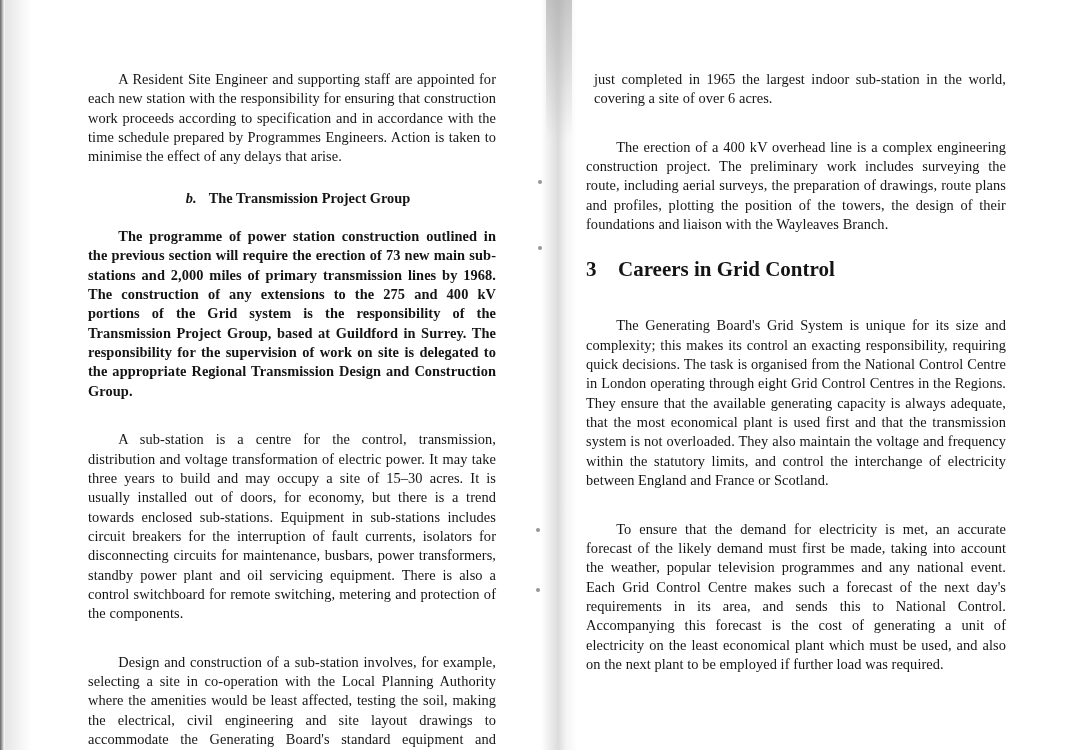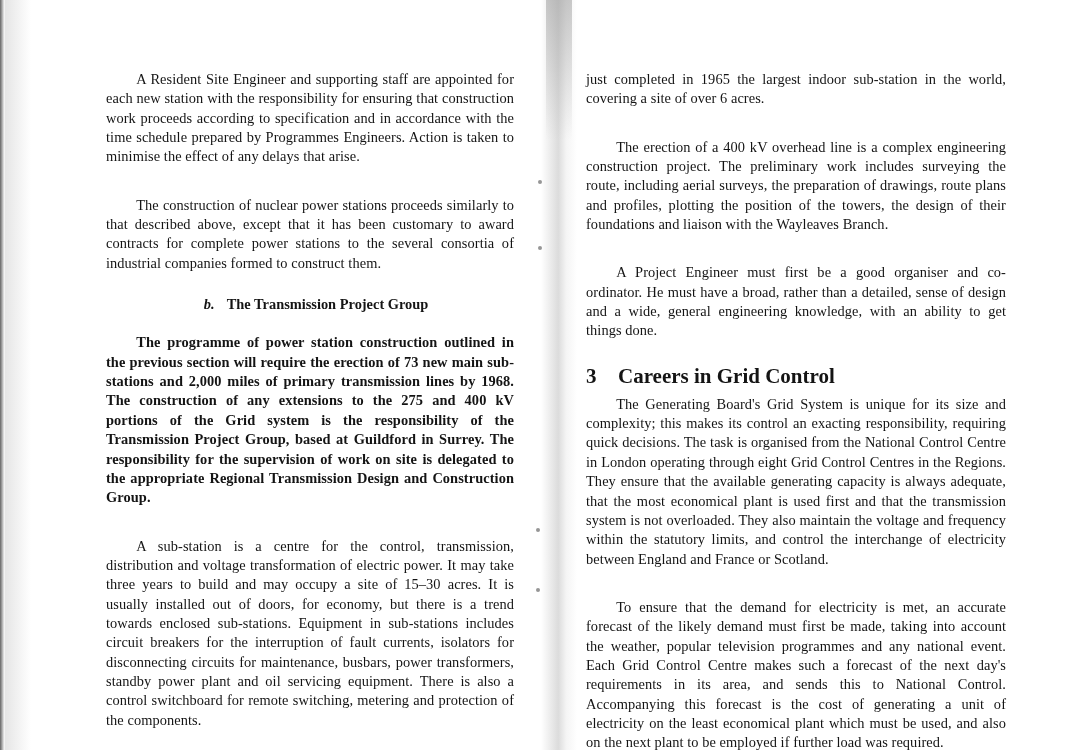--- a/index.html
+++ b/index.html
@@ -54,37 +54,37 @@
     border-radius: 50%;
     opacity: .72;
   }
 
   
   .column {
     position: absolute;
     top: 0;
     height: 750px;
   }
-  #col-left  { left: 106px;  width: 408px; }
+  #col-left  { left: 88px;  width: 408px; }
   #col-right { left: 586px; width: 420px; }
 
   .para {
     margin: 0 0 0 0;
     text-align: justify;
     text-justify: inter-word;
     font-size: 14.4px;
     line-height: 19.35px;
     letter-spacing: .005em;
     -webkit-font-smoothing: antialiased;
   }
   .para + .para { margin-top: 29px; }
   .indent { text-indent: 2.1em; }
 
   
-  .cont { text-indent: 0; }
+  .cont { text-indent: 0; margin-left: 8px; }
 
   .sub-head {
     margin: 0;
     font-size: 14.4px;
     line-height: 19.35px;
     font-weight: bold;
     white-space: nowrap;
     text-align: center;
   }
   .sub-head .letter {
@@ -102,21 +102,21 @@
   }
   .sec-head .num {
     display: inline-block;
     width: 32px;
   }
 
   
   .gap-sub  { margin-top: 22px; }
   .gap-body { margin-top: 19px; font-weight: bold; }
   .gap-sec  { margin-top: 24px; }
-  .gap-sec-body { margin-top: 8px; }
+  .gap-sec-body { margin-top: 36px; }
 </style>
 </head>
 <body>
 
 <div id="page">
 
   <div class="edge-left"></div>
   <div class="edge-left-soft"></div>
   <div class="gutter"></div>
   <div class="gutter-top"></div>
@@ -125,41 +125,39 @@
   <div class="speck" style="left:538px; top:246px; width:4px; height:4px;"></div>
   <div class="speck" style="left:536px; top:528px; width:4px; height:4px;"></div>
   <div class="speck" style="left:536px; top:588px; width:4px; height:4px;"></div>
 
   <div class="column" id="col-left">
 
     <div style="height:70px"></div>
 
     <p class="para indent">A Resident Site Engineer and supporting staff are appointed for each new station with the responsibility for ensuring that construction work proceeds according to specification and in accordance with the time schedule prepared by Programmes Engineers. Action is taken to minimise the effect of any delays that arise.</p>
 
-    <p class="para indent">The construction of nuclear power stations proceeds similarly to that described above, except that it has been customary to award contracts for complete power stations to the several consortia of industrial companies formed to construct them.</p>
 
     <h3 class="sub-head gap-sub"><span class="letter">b.</span><span>The Transmission Project Group</span></h3>
 
     <p class="para indent gap-body">The programme of power station construction outlined in the previous section will require the erection of 73 new main sub-stations and 2,000 miles of primary transmission lines by 1968. The construction of any extensions to the 275 and 400 kV portions of the Grid system is the responsibility of the Transmission Project Group, based at Guildford in Surrey. The responsibility for the supervision of work on site is delegated to the appropriate Regional Transmission Design and Construction Group.</p>
 
     <p class="para indent">A sub-station is a centre for the control, transmission, distribution and voltage transformation of electric power. It may take three years to build and may occupy a site of 15–30 acres. It is usually installed out of doors, for economy, but there is a trend towards enclosed sub-stations. Equipment in sub-stations includes circuit breakers for the interruption of fault currents, isolators for disconnecting circuits for maintenance, busbars, power transformers, standby power plant and oil servicing equipment. There is also a control switchboard for remote switching, metering and protection of the components.</p>
 
     <p class="para indent">Design and construction of a sub-station involves, for example, selecting a site in co-operation with the Local Planning Authority where the amenities would be least affected, testing the soil, making the electrical, civil engineering and site layout drawings to accommodate the Generating Board's standard equipment and structures, and arranging for access for abnormal loads weighing up to 200 tons.</p>
 
   </div>
 
   <div class="column" id="col-right">
 
     <div style="height:70px"></div>
 
     <p class="para cont">just completed in 1965 the largest indoor sub-station in the world, covering a site of over 6 acres.</p>
 
     <p class="para indent">The erection of a 400 kV overhead line is a complex engineering construction project. The preliminary work includes surveying the route, including aerial surveys, the preparation of drawings, route plans and profiles, plotting the position of the towers, the design of their foundations and liaison with the Wayleaves Branch.</p>
 
-    <p class="para indent">A Project Engineer must first be a good organiser and co-ordinator. He must have a broad, rather than a detailed, sense of design and a wide, general engineering knowledge, with an ability to get things done.</p>
 
     <h2 class="sec-head gap-sec"><span class="num">3</span><span>Careers in Grid Control</span></h2>
 
     <p class="para indent gap-sec-body">The Generating Board's Grid System is unique for its size and complexity; this makes its control an exacting responsibility, requiring quick decisions. The task is organised from the National Control Centre in London operating through eight Grid Control Centres in the Regions. They ensure that the available generating capacity is always adequate, that the most economical plant is used first and that the transmission system is not overloaded. They also maintain the voltage and frequency within the statutory limits, and control the interchange of electricity between England and France or Scotland.</p>
 
     <p class="para indent">To ensure that the demand for electricity is met, an accurate forecast of the likely demand must first be made, taking into account the weather, popular television programmes and any national event. Each Grid Control Centre makes such a forecast of the next day's requirements in its area, and sends this to National Control. Accompanying this forecast is the cost of generating a unit of electricity on the least economical plant which must be used, and also on the next plant to be employed if further load was required.</p>
 
   </div>
 
 </div>

